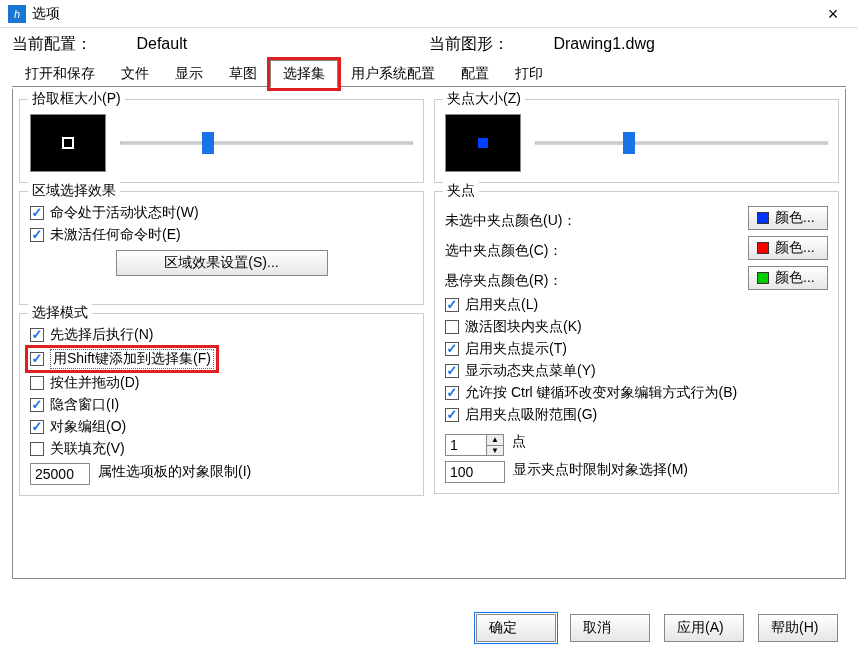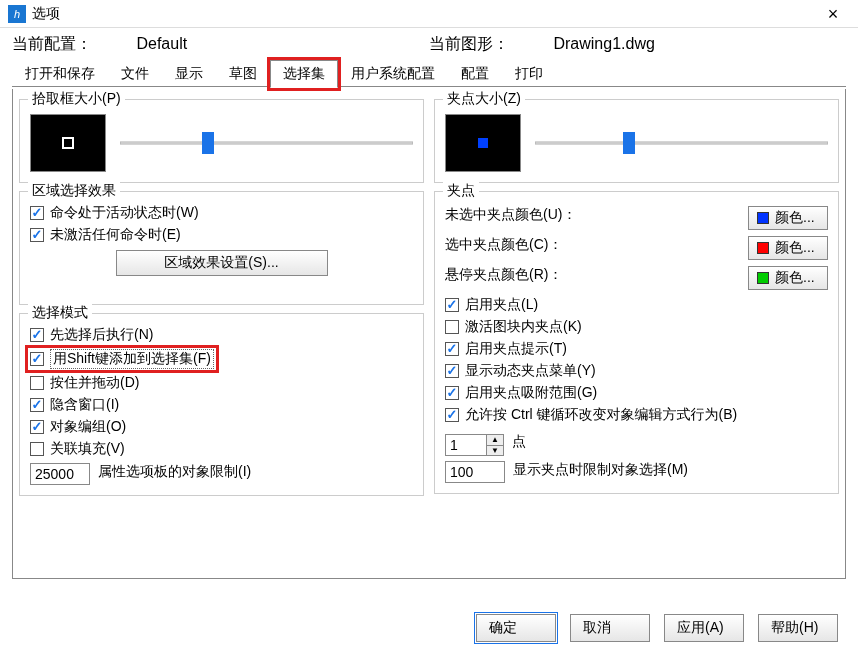--- a/index.html
+++ b/index.html
@@ -159,21 +159,21 @@
   }
   .wide-btn { display:block; margin: 6px auto 18px auto; width: 212px; text-align:center; }
   .row-label-input { display: flex; align-items: flex-start; gap: 8px; margin-top: 5px;}
   .num-input {
     width: 60px; height: 22px;
     border: 1px solid #888;
     padding: 0 4px;
     font-family: inherit;
     font-size: 14px;
   }
-  .color-row { display: flex; align-items: flex-start; margin: 6px 0; }
+  .color-row { display: flex; align-items: flex-end; margin: 6px 0; }
   .color-row .clabel { flex: 1; }
   .swatch {
     width: 12px; height: 12px;
     display: inline-block;
     border: 1px solid #333;
     margin-right: 6px;
     vertical-align: middle;
   }
   .colorbtn {
     border: 1px solid #888;
@@ -362,25 +362,25 @@
         <div class="chk-row">
           <span class="chk checked"></span>
           <span>启用夹点提示(T)</span>
         </div>
         <div class="chk-row">
           <span class="chk checked"></span>
           <span>显示动态夹点菜单(Y)</span>
         </div>
         <div class="chk-row">
           <span class="chk checked"></span>
+          <span>允许按 Ctrl 键循环改变对象编辑方式行为(B)</span>
+        </div>
+        <div class="chk-row">
+          <span class="chk checked"></span>
           <span>启用夹点吸附范围(G)</span>
-        </div>
-        <div class="chk-row">
-          <span class="chk checked"></span>
-          <span>允许按 Ctrl 键循环改变对象编辑方式行为(B)</span>
         </div>
         <div style="display:flex;align-items:center;gap:8px;">
         <span class="spinner">
           <input value="1" style="">
           <span class="spins">
             <span class="sp">▲</span>
             <span class="sp">▼</span>
           </span>
         </span>
         <span>点</span>

